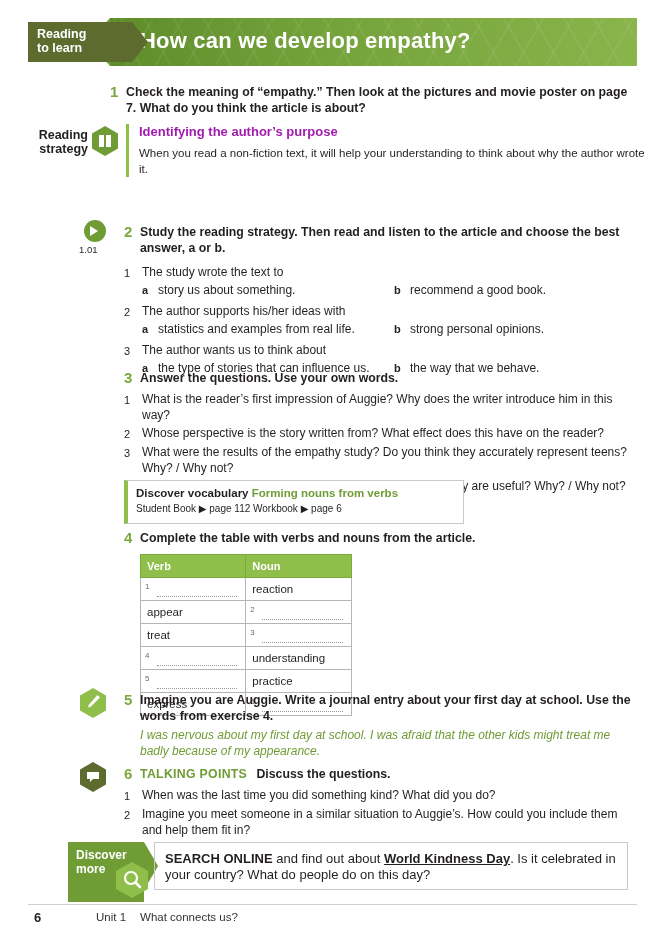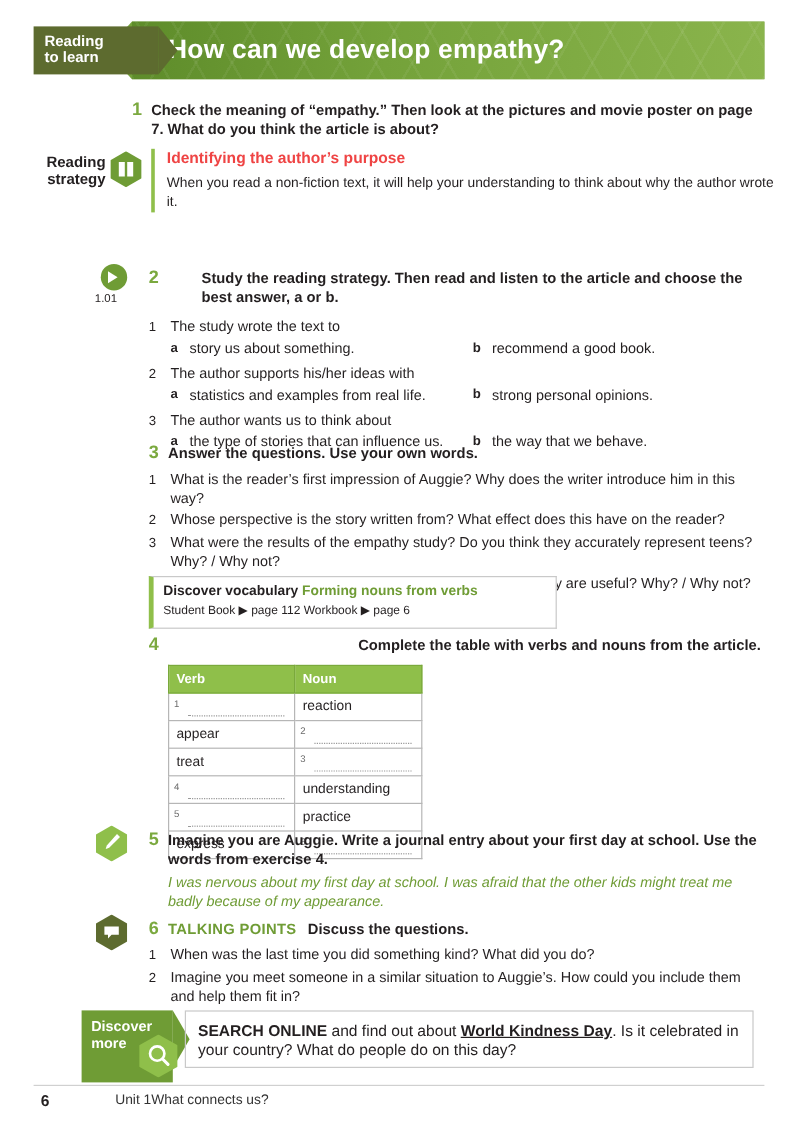--- a/index.html
+++ b/index.html
@@ -122,21 +122,21 @@
   }
   .strategy-hex {
     position: absolute; left: 64px; top: 2px;
     width: 26px; height: 30px;
   }
   .strategy-body {
     position: absolute; left: 98px; top: 0; width: 520px;
     border-left: 3px solid #8fbf4a;
     padding-left: 10px;
   }
-  .strategy-title { color: #ef4444; font-weight: bold; font-size: 13px; }
+  .strategy-title { color: #a21caf; font-weight: bold; font-size: 13px; }
   .strategy-text { font-size: 11.5px; line-height: 16px; margin-top: 6px; }
   .bullets { margin: 2px 0 0 0; padding-left: 14px; }
   .bullets li { font-size: 11.5px; line-height: 16px; }
 
   
   #ex2 { left: 124px; top: 224px; width: 510px; }
   .audio-icon {
     position: absolute; left: 84px; top: 220px;
     width: 22px; height: 22px; border-radius: 50%;
     background: #6f9c35;
@@ -263,21 +263,21 @@
     width: 609px; height: 1px; background: #d0d0d0;
   }
   .footer-page {
     position: absolute; left: 34px; top: 910px;
     font-size: 13px; font-weight: bold;
   }
   .footer-text {
     position: absolute; left: 96px; top: 911px;
     font-size: 11.5px; color: #333;
   }
-  .footer-text .u { }
+  .footer-text .u { margin-right: 14px; }
 </style>
 </head>
 <body>
 
 <div class="header">
   <div class="header-band">
     <div class="header-title">How can we develop empathy?</div>
   </div>
   <div class="header-tag">
     <div>Reading</div>
@@ -310,21 +310,21 @@
     <div class="strategy-text">When you read a non-fiction text, it will help your understanding to think about why the author wrote it.</div>
   </div>
 </div>
 
 <div class="audio-icon"></div>
 <div class="audio-num">1.01</div>
 
 <div class="ex" id="ex2">
   <div style="display:flex;">
     <div class="num" style="width:16px;flex:0 0 16px;">2</div>
-    <div class="head" style="flex:1;margin-left:28px;">Study the reading strategy. Then read and listen to the article and choose the best answer, a or b.</div>
+    <div class="head" style="flex:1;">Study the reading strategy. Then read and listen to the article and choose the best answer, a or b.</div>
   </div>
 
   <div style="margin-top:8px;">
 
     <div class="itemrow">
       <div class="itemnum">1</div>
       <div class="itemtext">The study wrote the text to</div>
     </div>
     <div class="ab-row" style="padding-left:18px;">
       <div class="ab-a">
@@ -398,21 +398,21 @@
   <div class="vocab-line1">
     <span>Discover vocabulary</span>
     <span class="green">Forming nouns from verbs</span>
   </div>
   <div class="vocab-line2">Student Book ▶ page 112    Workbook ▶ page 6</div>
 </div>
 
 <div class="ex" id="ex4">
   <div style="display:flex;">
     <div class="num" style="width:16px;flex:0 0 16px;">4</div>
-    <div class="head" style="flex:1;text-align:right;">Complete the table with verbs and nouns from the article.</div>
+    <div class="head" style="flex:1;">Complete the table with verbs and nouns from the article.</div>
   </div>
 
   <table class="vn" style="margin-left:16px;">
     <tbody>
         <tr>
       <th>Verb</th>
       <th>Noun</th>
     </tr>
     <tr>
       <td class="blank">

